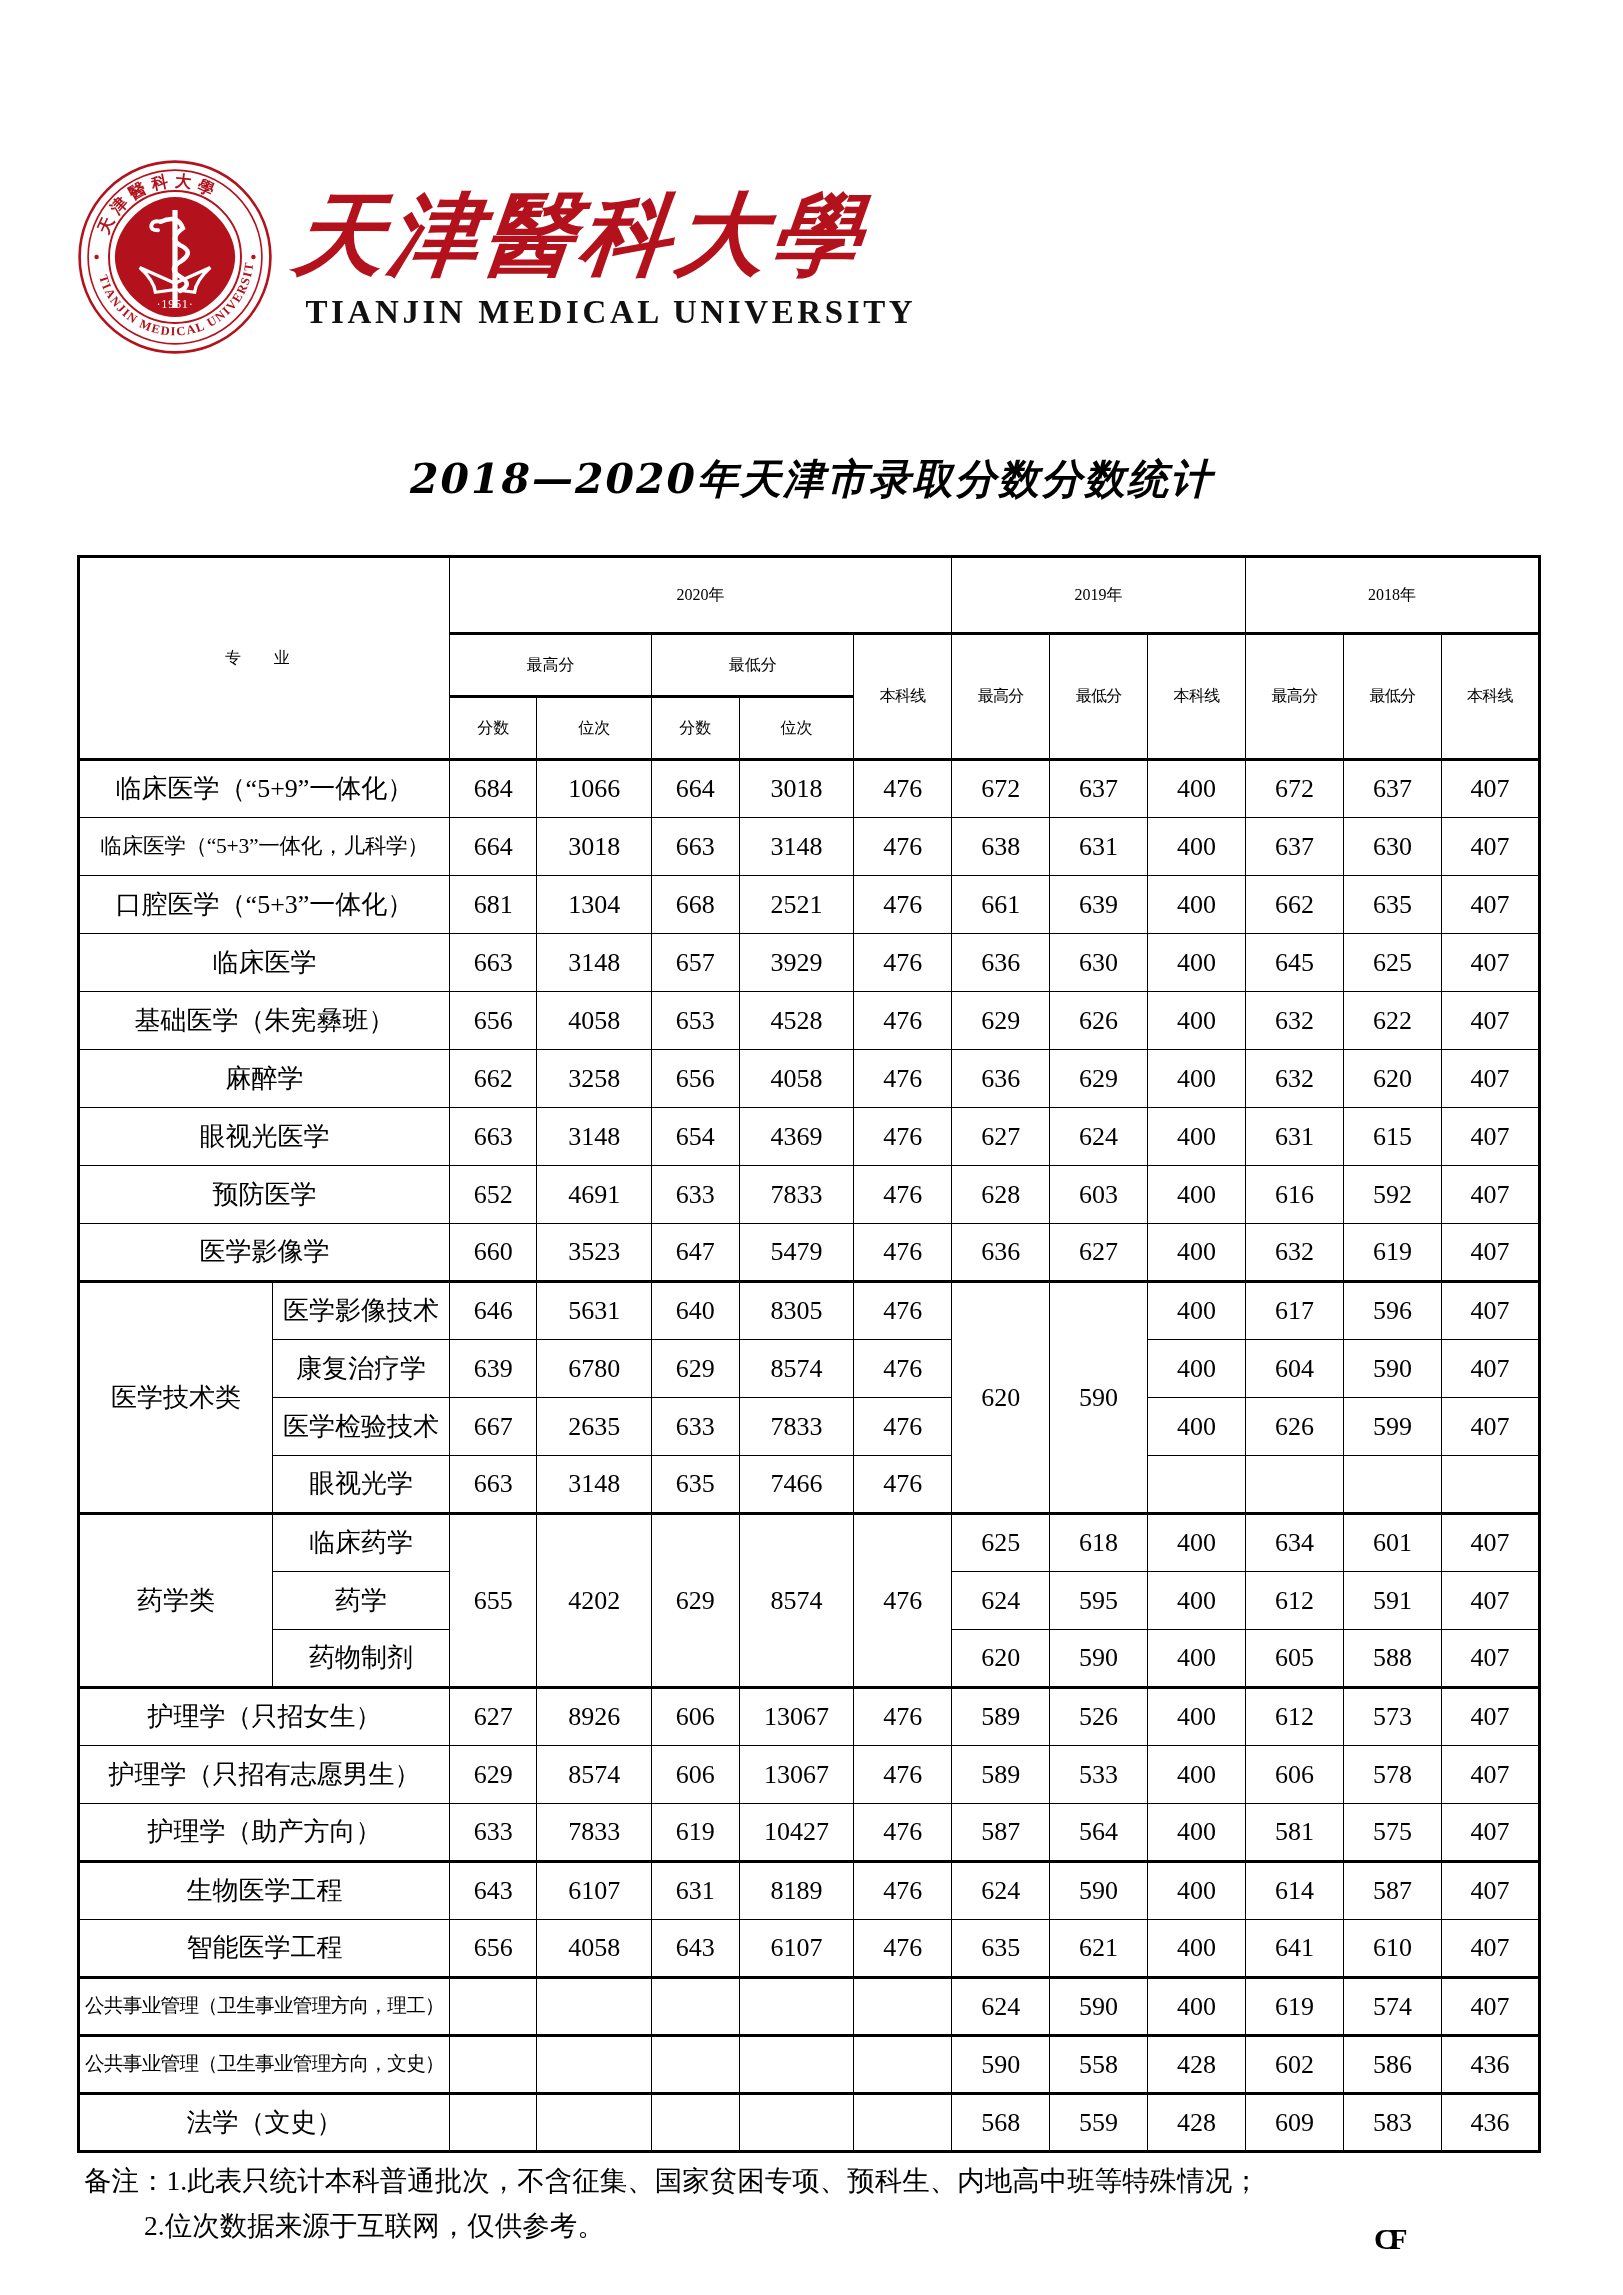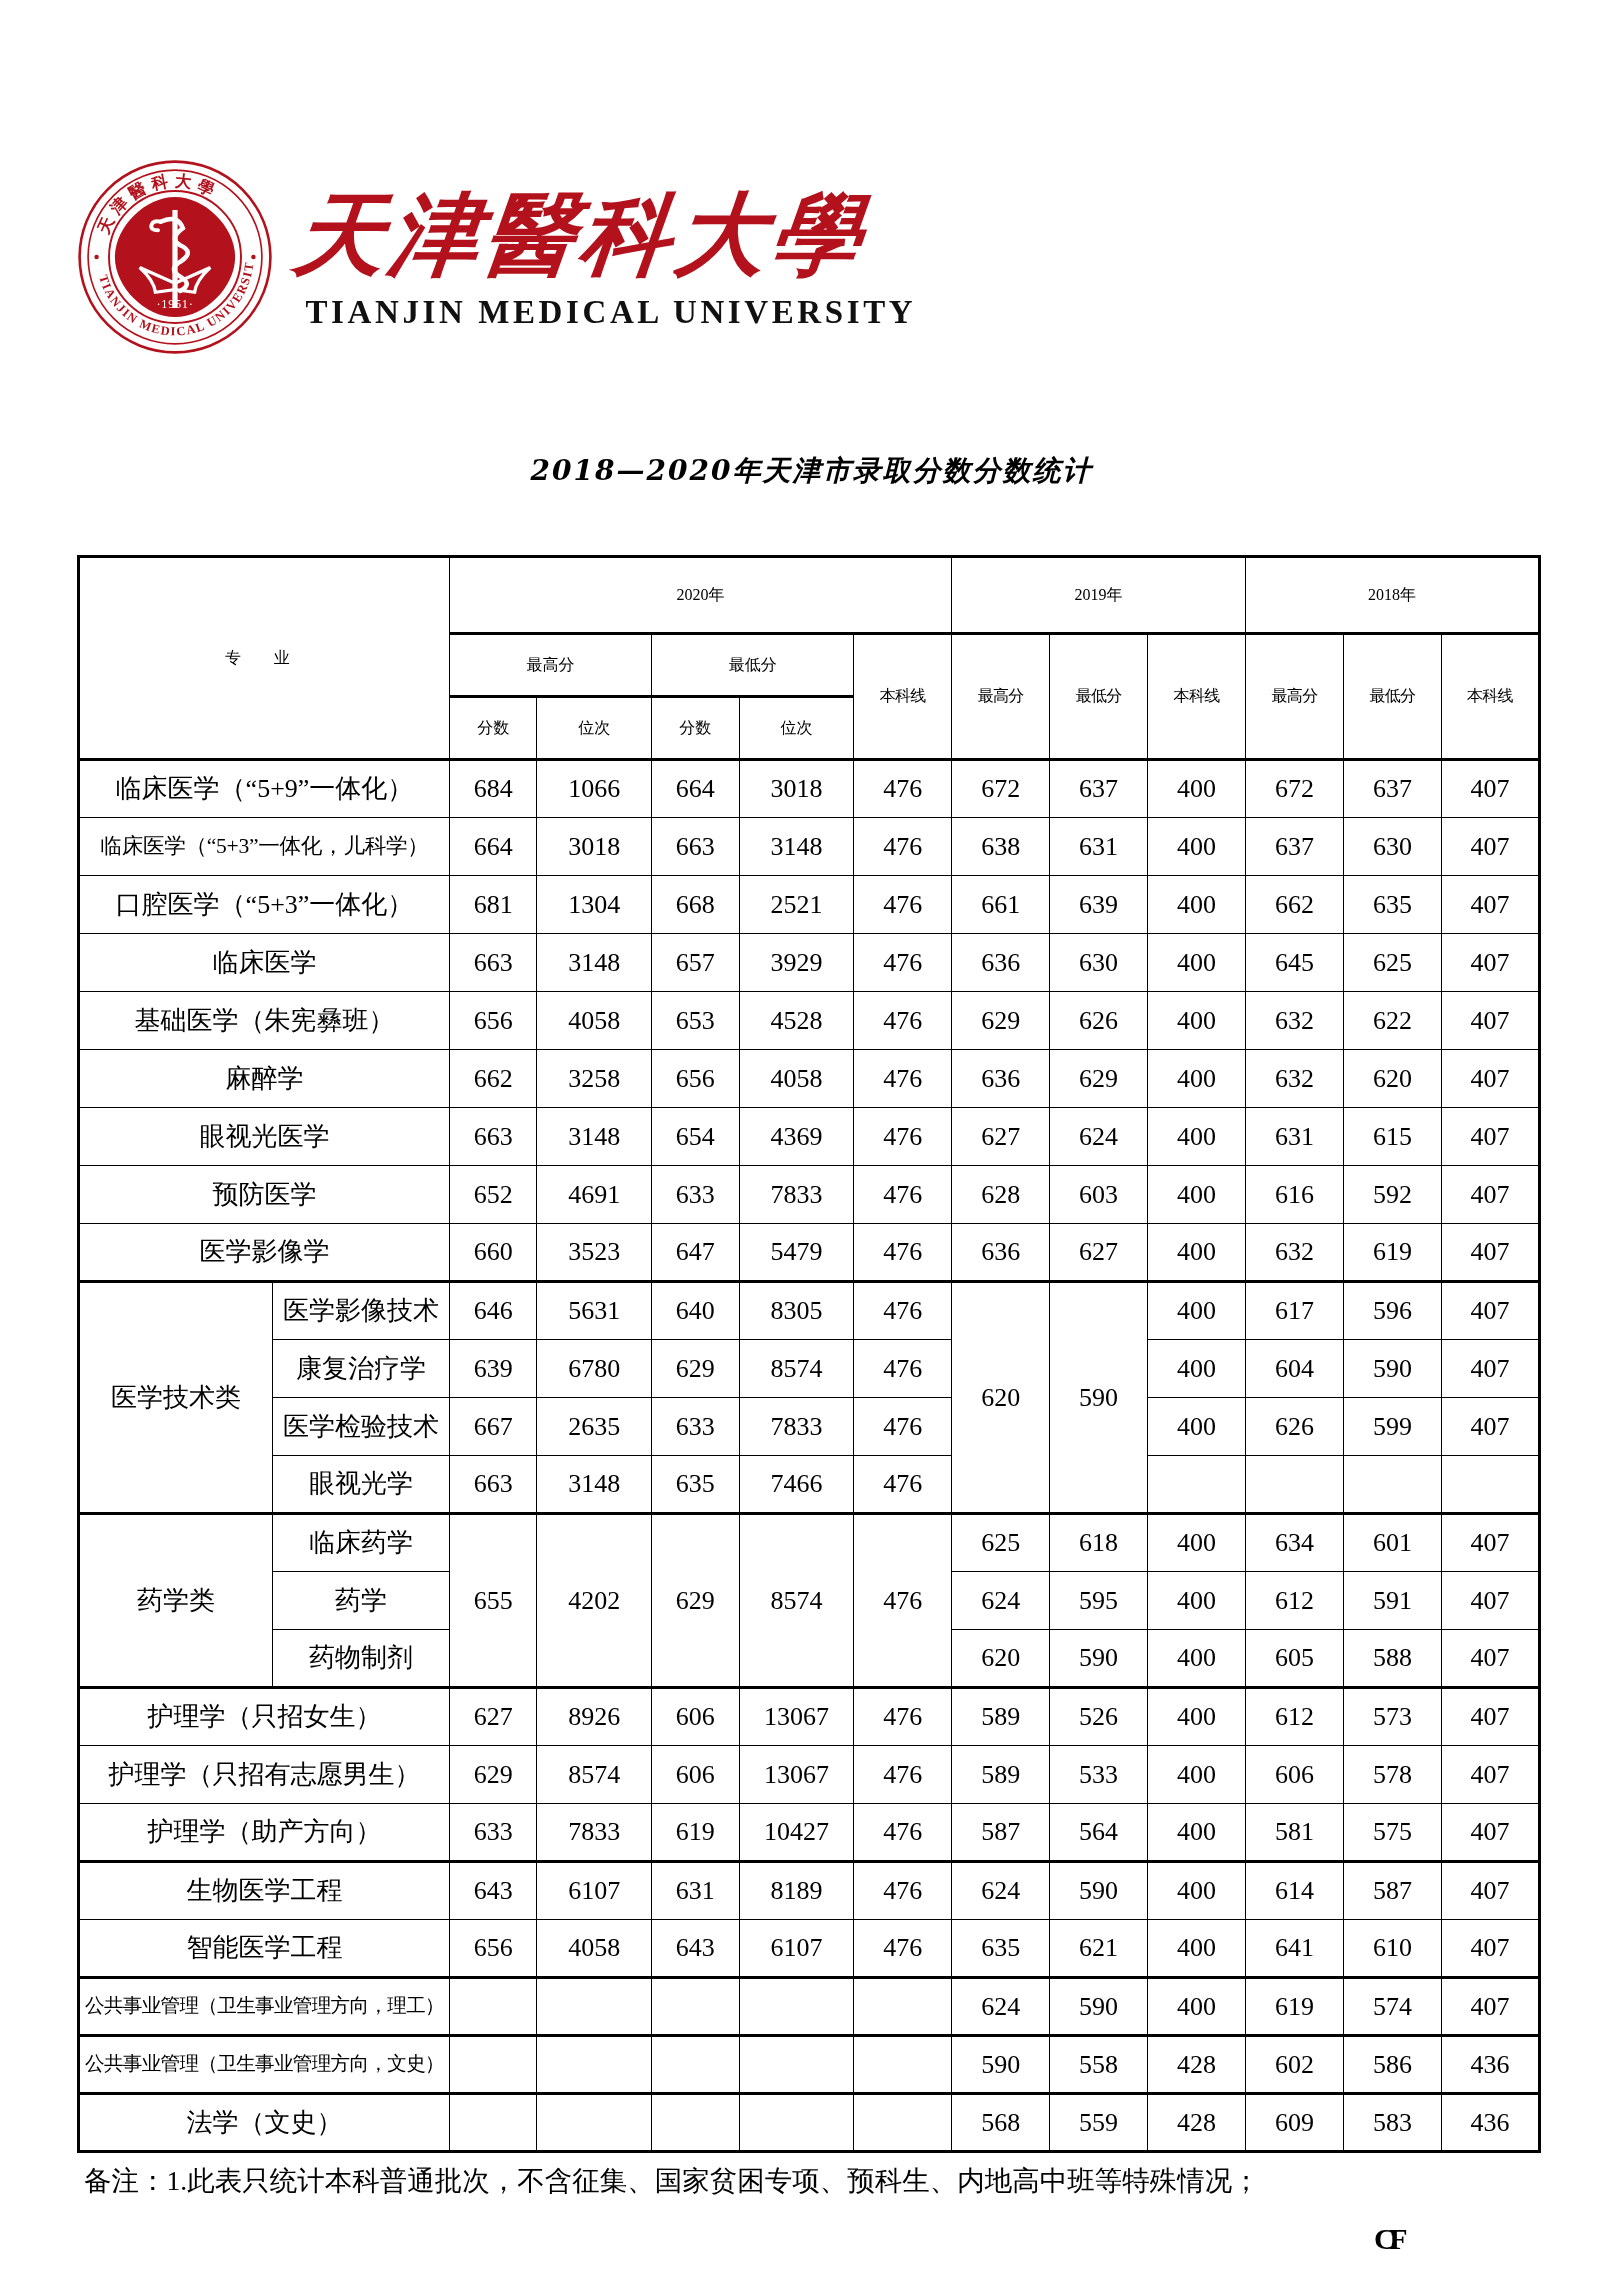--- a/index.html
+++ b/index.html
@@ -63,21 +63,21 @@
   }
 
   
   .doc-title {
     position: absolute;
     left: 0;
     top: 452px;
     width: 1623px;
     text-align: center;
     font-family: "DejaVu Serif", "Liberation Serif", serif;
-    font-size: 28px;
+    font-size: 41px;
     font-weight: 700;
     font-style: italic;
     letter-spacing: 2px;
     color: #000;
   }
 
   
   .table-wrap {
     position: absolute;
     left: 77px;
@@ -572,15 +572,16 @@
       <td class="thick-t outer-bottom">609</td>
       <td class="thick-t outer-bottom">583</td>
       <td class="thick-t outer-bottom outer-right">436</td>
     </tr>
   </tbody>
 </table>
 </div>
 
 <div class="notes">
   <div>备注：1.此表只统计本科普通批次，不含征集、国家贫困专项、预科生、内地高中班等特殊情况；</div>
+  <div class="line2">2.位次数据来源于互联网，仅供参考。</div>
 </div>
 <div class="mark">CF</div>
 
 
 </body></html>

